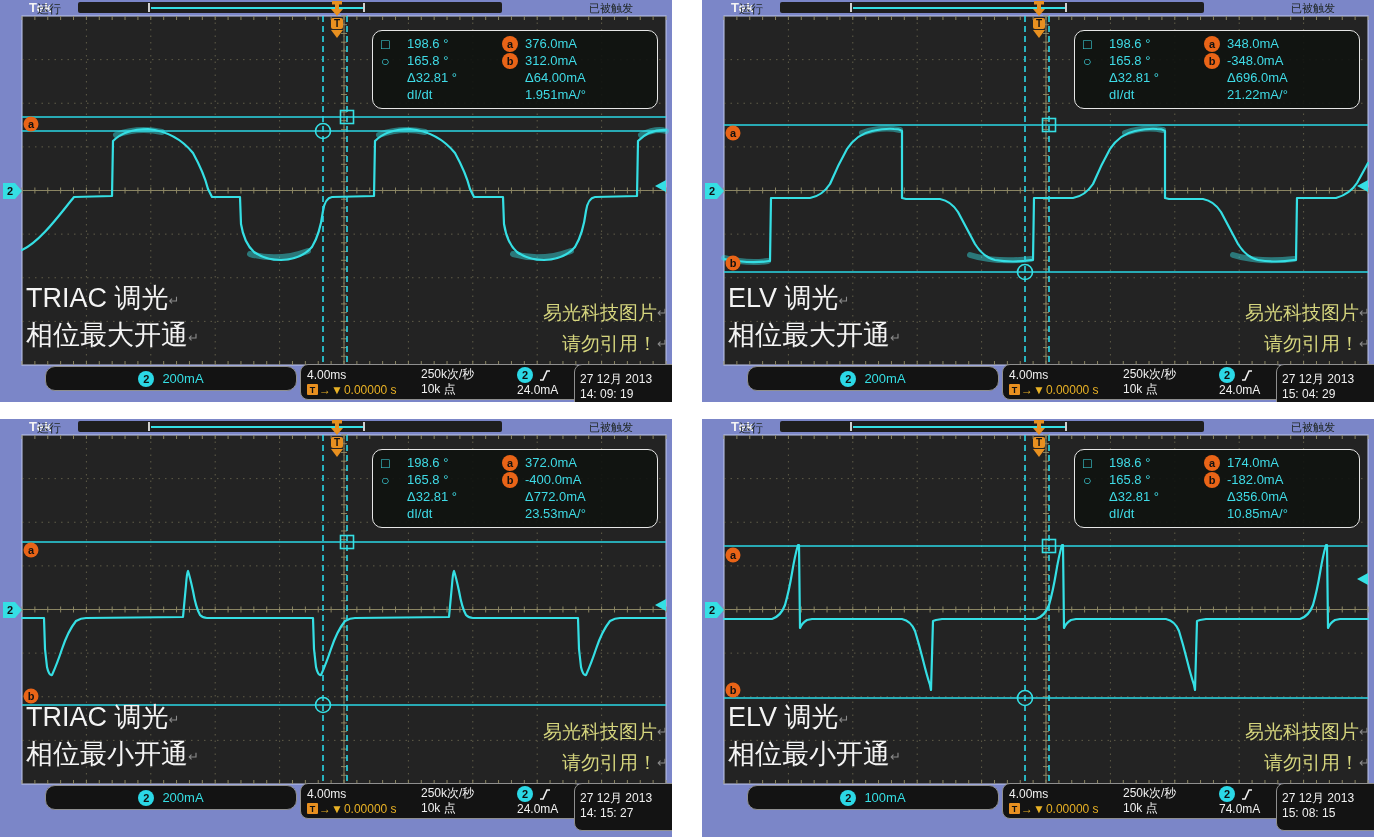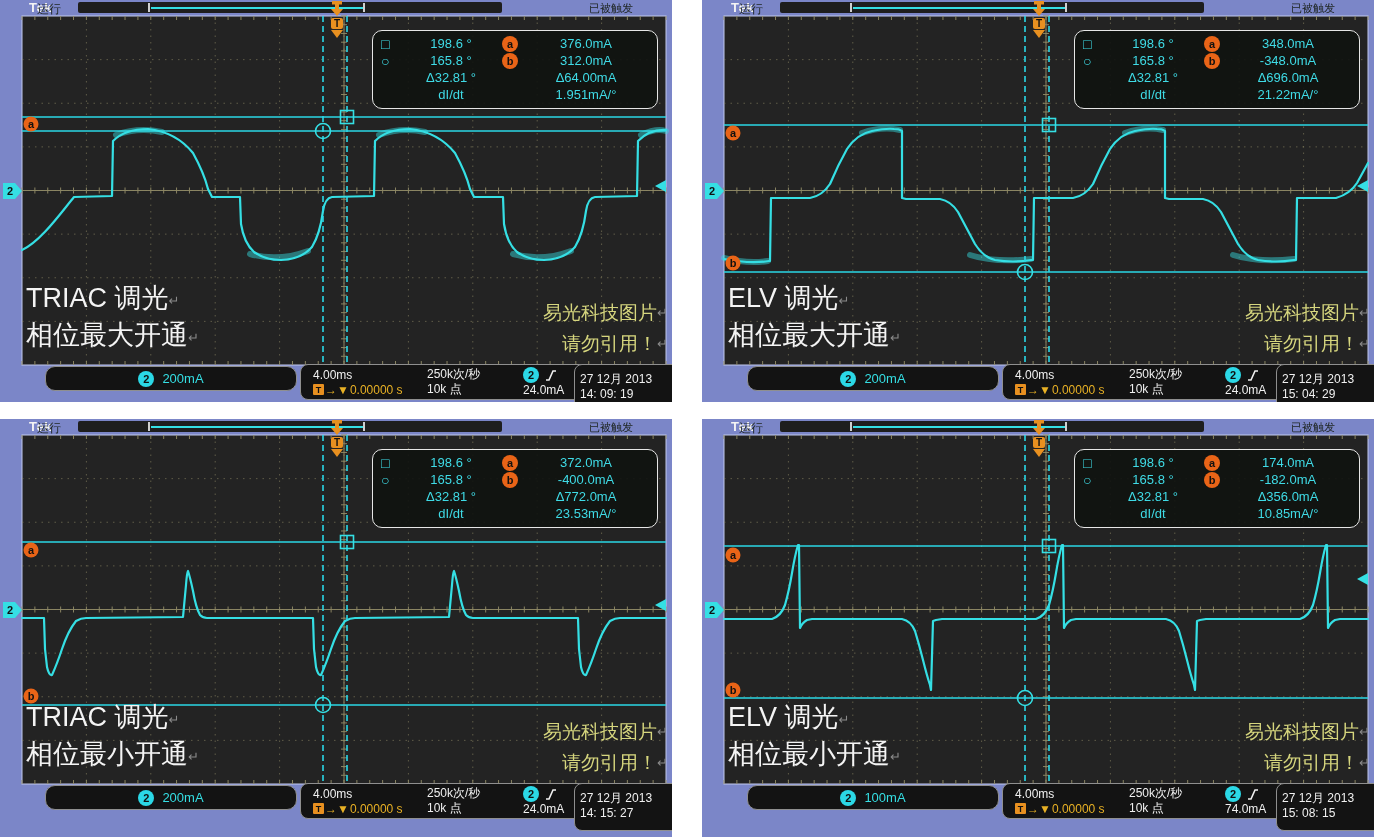--- a/index.html
+++ b/index.html
@@ -36,21 +36,21 @@
   .abadge{fill:#e96417;}
   .abadge-letter{fill:#101010;font-size:11px;font-weight:bold;text-anchor:middle;}
   .chtag{fill:#35dfe4;}
   .chtag-letter{fill:#101010;font-size:11px;font-weight:bold;text-anchor:middle;}
 
   
   .measbox{position:absolute;left:372px;top:30px;width:266px;z-index:4;
            background:rgba(16,20,16,.92);border:1.5px solid #e6e6e6;border-radius:10px;
            padding:4px 10px 5px 8px;color:#3fdbe6;font-size:13px;}
   .mrow{display:grid;grid-template-columns:26px 88px 30px 1fr;align-items:center;height:17px;}
-  .mrow .deg,.mrow .mval{text-align:center;}
+  .mrow .deg,.mrow .mval{text-align:left;}
   .msym{font-size:14px;}
   .mbadge{width:16px;height:16px;border-radius:50%;background:#e96417;color:#101010;
           font-size:11px;font-weight:bold;display:flex;align-items:center;justify-content:center;
           justify-self:center;}
 
   
   .annotation{position:absolute;left:26px;top:281px;width:208px;z-index:3;color:#f4f4f4;
               font-size:27px;line-height:34px;text-align:left;white-space:nowrap;}
   .crlf{color:#8a8a8a;font-size:13px;vertical-align:2px;}
   .watermark{position:absolute;left:468px;top:297px;width:200px;z-index:3;color:#d6d67e;
@@ -58,21 +58,21 @@
 
   
   .chbox{position:absolute;left:45px;top:366px;width:250px;height:23px;z-index:5;
          background:#131313;border:1px solid #8f8f8f;border-radius:10px;
          display:flex;align-items:center;justify-content:center;gap:8px;
          color:#35dfe4;font-size:13px;}
   .cbadge{width:16px;height:16px;border-radius:50%;background:#2bd8e6;color:#101010;
           font-size:11px;font-weight:bold;display:flex;align-items:center;justify-content:center;}
   .tbox{position:absolute;left:300px;top:364px;width:268px;height:32px;z-index:5;
         background:#131313;border:1px solid #8f8f8f;border-radius:8px;
-        padding:1px 12px;color:#f0f0f0;font-size:12px;}
+        padding:1px 6px;color:#f0f0f0;font-size:12px;}
   .trow{display:grid;grid-template-columns:114px 96px 1fr;align-items:center;height:15px;}
   .delay-line{color:#e8b125;display:flex;align-items:center;gap:1px;}
   .t-icon{display:inline-flex;width:11px;height:11px;background:#e89020;color:#101010;
           font-size:9px;font-weight:bold;align-items:center;justify-content:center;border-radius:1px;}
   .slopecell{display:flex;align-items:center;gap:6px;}
   .datebox{position:absolute;left:574px;top:364px;width:94px;height:32px;z-index:5;
            background:#131313;border:1px solid #8f8f8f;border-radius:8px;
            padding:7px 5px;color:#f0f0f0;font-size:12px;line-height:15px;white-space:nowrap;}
 </style>
 </head>

